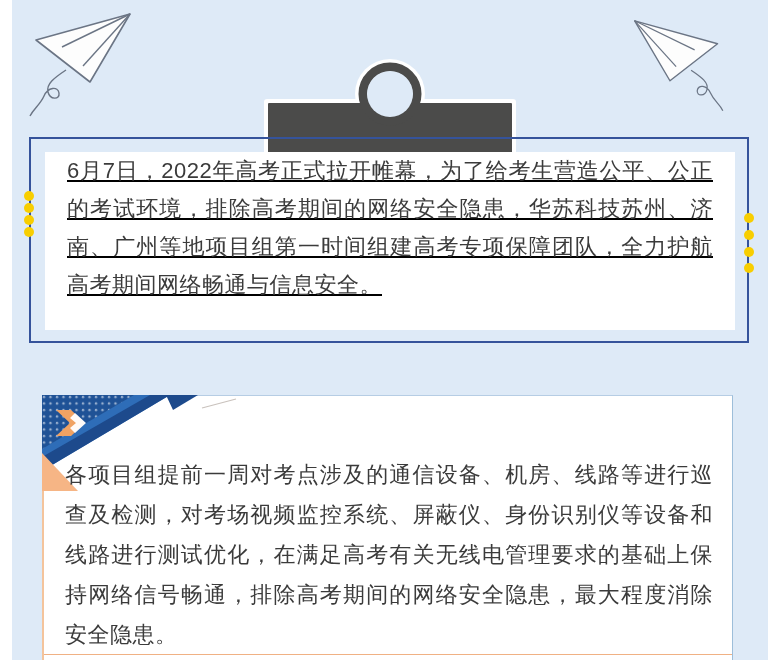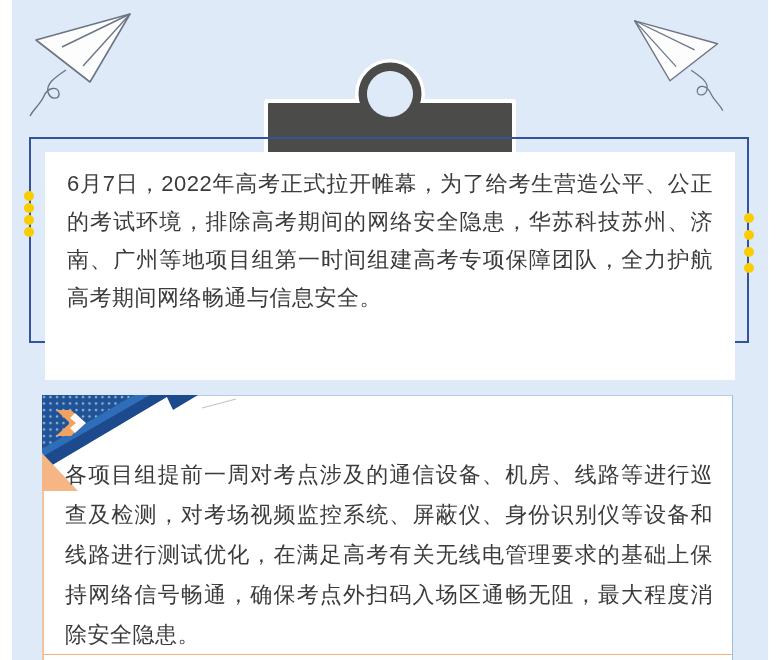--- a/index.html
+++ b/index.html
@@ -17,23 +17,24 @@
   .plane-left{left:26px;top:4px;width:112px;height:118px;}
   .plane-right{left:618px;top:12px;width:118px;height:104px;transform:scaleX(-1);}
   
   .clip{position:absolute;left:250px;top:52px;width:280px;height:115px;}
   
   .card1-outer{
     position:absolute;left:29px;top:137px;width:720px;height:206px;
     border:2px solid #35539b;box-sizing:border-box;
   }
   .card1-inner{
-    position:absolute;left:45px;top:152px;width:690px;height:228px;
+    position:absolute;left:45px;top:152px;width:690px;height:178px;
     background:#fff;box-sizing:border-box;
-    padding:13px 22px;
+    padding:0 22px;
+    text-decoration:underline;
   }
   .card1-inner p, .card2 p{
     margin:0;color:#3b3b3b;font-size:22px;line-height:38px;
     letter-spacing:0.5px;text-align:justify;
   }
   
   .dot{position:absolute;width:10px;height:10px;border-radius:50%;background:#f8ce00;}
   .dl1{left:24px;top:191px;} .dl2{left:24px;top:203px;}
   .dl3{left:24px;top:215px;} .dl4{left:24px;top:227px;}
   .dr1{left:744px;top:213px;} .dr2{left:744px;top:230px;}
@@ -114,16 +115,16 @@
     <polygon points="0,0 92,0 0,54" fill="#1f5296"></polygon>
     <polygon points="0,0 92,0 0,54" fill="url(#dotp)"></polygon>
     <polygon points="108,0 128,0 0,76 0,62" fill="#1d4a8c"></polygon>
     <polygon points="124,0 156,0 131,15" fill="#1d4a8c"></polygon>
     <path d="M160,13 L194,4" stroke="#c9c2bd" stroke-width="1.2" fill="none"></path>
     <path d="M14,15 L29,15 L43,28 L29,41 L14,41 L28,28 Z" fill="#f0a263"></path>
     <path d="M33,18 L44,28 L33,38 L28,33 L34,28 L28,23 Z" fill="#ffffff" opacity="0.95"></path>
     <polygon points="0,58 36,96 0,96" fill="#f6b585"></polygon>
   </svg>
   <div class="card2-text">
-    <p>各项目组提前一周对考点涉及的通信设备、机房、线路等进行巡查及检测，对考场视频监控系统、屏蔽仪、身份识别仪等设备和线路进行测试优化，在满足高考有关无线电管理要求的基础上保持网络信号畅通，确保考点外扫码入场区通畅无阻，最大程度消除安全隐患。</p>
+    <p>各项目组提前一周对考点涉及的通信设备、机房、线路等进行巡查及检测，对考场视频监控系统、屏蔽仪、身份识别仪等设备和线路进行测试优化，在满足高考有关无线电管理要求的基础上保持网络信号畅通，排除高考期间的网络安全隐患，最大程度消除安全隐患。</p>
   </div>
   <div class="card2-divider"></div>
 </div>
 
 </body></html>

